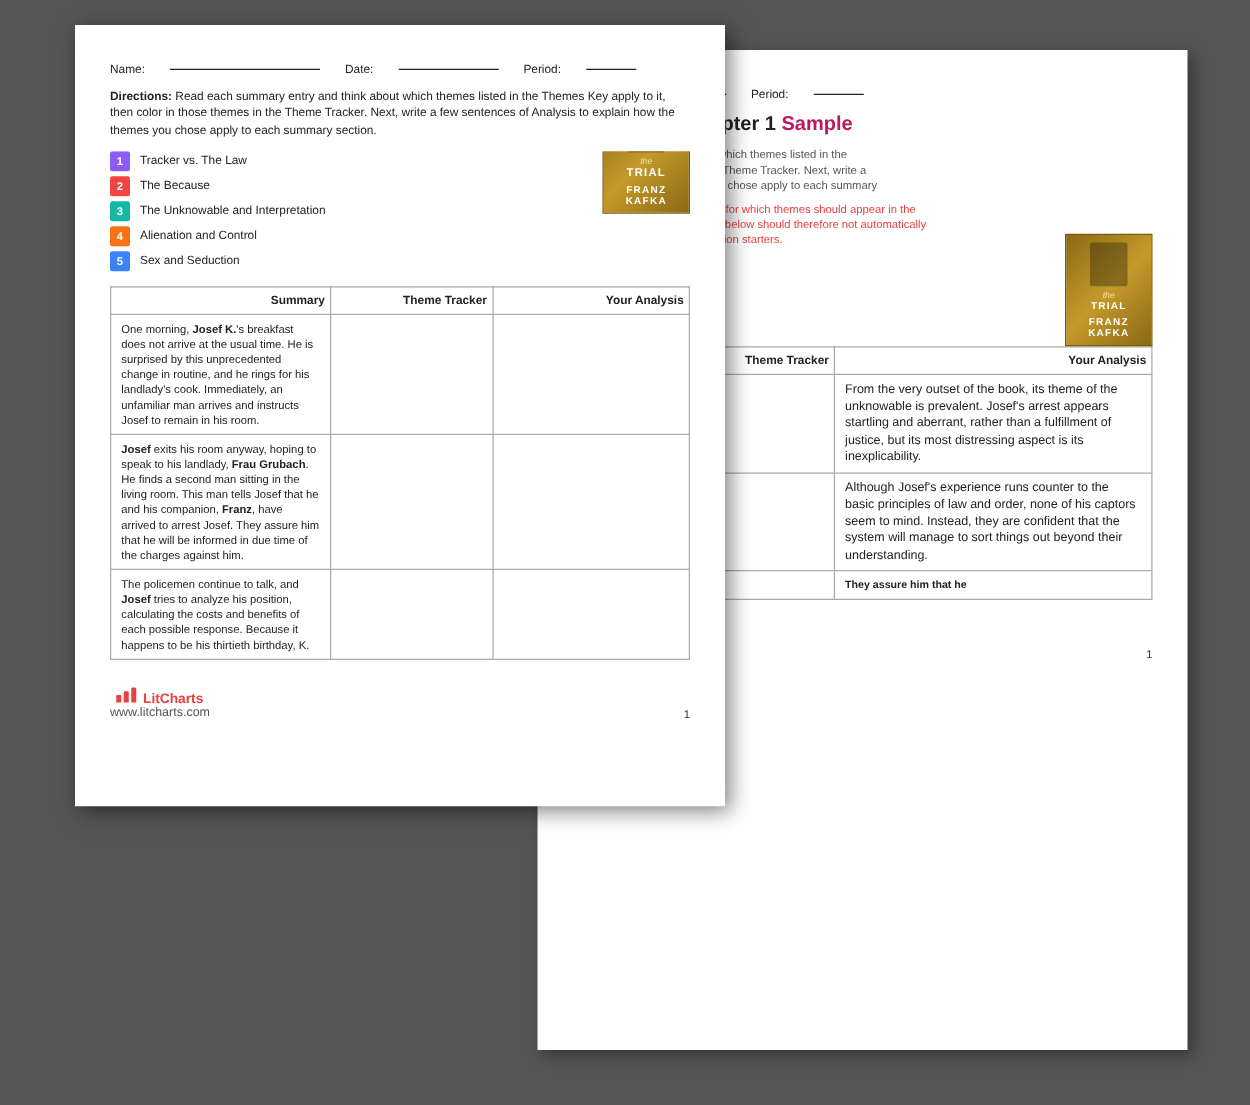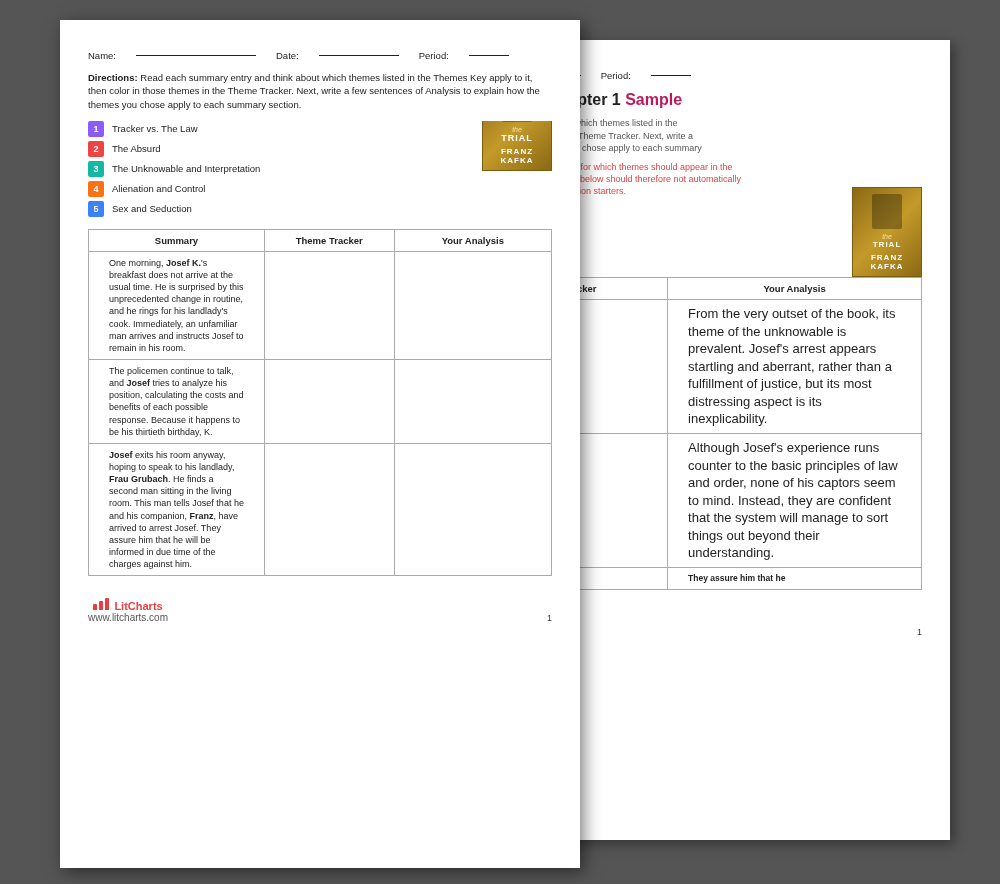--- a/index.html
+++ b/index.html
@@ -34,21 +34,21 @@
       color: #222;
       overflow: hidden;
     }
 
     
     .page-front {
       position: absolute;
       top: 20px;
       left: 60px;
       width: 520px;
-      height: 848px;
+      height: 625px;
       background: #fff;
       box-shadow: 4px 4px 16px rgba(0,0,0,0.5);
       padding: 30px 28px 20px 28px;
       font-size: 10px;
       color: #222;
       overflow: hidden;
     }
 
     .name-line {
       display: flex;
@@ -150,27 +150,27 @@
     .data-table {
       width: 100%;
       border-collapse: collapse;
       font-size: 9px;
       margin-bottom: 12px;
     }
     .data-table th {
       background: #fff;
       border: 1px solid #aaa;
       padding: 5px 4px;
-      text-align: center;
+      text-align: right;
       font-size: 9.5px;
       font-weight: bold;
     }
     .data-table td {
       border: 1px solid #aaa;
-      padding: 5px 20px;
+      padding: 5px 8px;
       vertical-align: top;
       line-height: 1.35;
     }
     .summary-col { width: 38%; }
     .tracker-col { width: 28%; }
     .analysis-col { width: 34%; }
     .theme-bar {
       width: 14px;
       border-radius: 1px 1px 0 0;
       display: flex;
@@ -223,21 +223,21 @@
     }
     .footer-row {
       display: flex;
       justify-content: space-between;
       align-items: flex-end;
       margin-top: 8px;
     }
 
     
     .analysis-text {
-      font-size: 13px;
+      font-size: 10px;
       line-height: 1.35;
       color: #222;
     }
   </style>
 </head>
 <body>
 
 <div class="scene">
 
   <div class="page-back">
@@ -364,21 +364,21 @@
         </div>
       </div>
 
       <ul class="themes-list">
         <li>
           <div class="theme-badge" style="background:#8B5CF6;">1</div>
           <span>Tracker vs. The Law</span>
         </li>
         <li>
           <div class="theme-badge" style="background:#EF4444;">2</div>
-          <span>The Absurd</span>
+          <span>The Because</span>
         </li>
         <li>
           <div class="theme-badge" style="background:#14B8A6;">3</div>
           <span>The Unknowable and Interpretation</span>
         </li>
         <li>
           <div class="theme-badge" style="background:#F97316;">4</div>
           <span>Alienation and Control</span>
         </li>
         <li>
@@ -399,28 +399,28 @@
       <tbody>
         <tr>
           <td class="summary-col">
             One morning, <strong>Josef K.</strong>'s breakfast does not arrive at the usual time. He is surprised by this unprecedented change in routine, and he rings for his landlady's cook. Immediately, an unfamiliar man arrives and instructs Josef to remain in his room.
           </td>
           <td class="tracker-col"></td>
           <td class="analysis-col"></td>
         </tr>
         <tr>
           <td class="summary-col">
-            The policemen continue to talk, and <strong>Josef</strong> tries to analyze his position, calculating the costs and benefits of each possible response. Because it happens to be his thirtieth birthday, K.
+            <strong>Josef</strong> exits his room anyway, hoping to speak to his landlady, <strong>Frau Grubach</strong>. He finds a second man sitting in the living room. This man tells Josef that he and his companion, <strong>Franz</strong>, have arrived to arrest Josef. They assure him that he will be informed in due time of the charges against him.
           </td>
           <td class="tracker-col"></td>
           <td class="analysis-col"></td>
         </tr>
         <tr>
           <td class="summary-col">
-            <strong>Josef</strong> exits his room anyway, hoping to speak to his landlady, <strong>Frau Grubach</strong>. He finds a second man sitting in the living room. This man tells Josef that he and his companion, <strong>Franz</strong>, have arrived to arrest Josef. They assure him that he will be informed in due time of the charges against him.
+            The policemen continue to talk, and <strong>Josef</strong> tries to analyze his position, calculating the costs and benefits of each possible response. Because it happens to be his thirtieth birthday, K.
           </td>
           <td class="tracker-col"></td>
           <td class="analysis-col"></td>
         </tr>
       </tbody>
     </table>
 
     <div class="footer-row">
       <div class="litcharts-footer">
         <div class="litcharts-logo">

